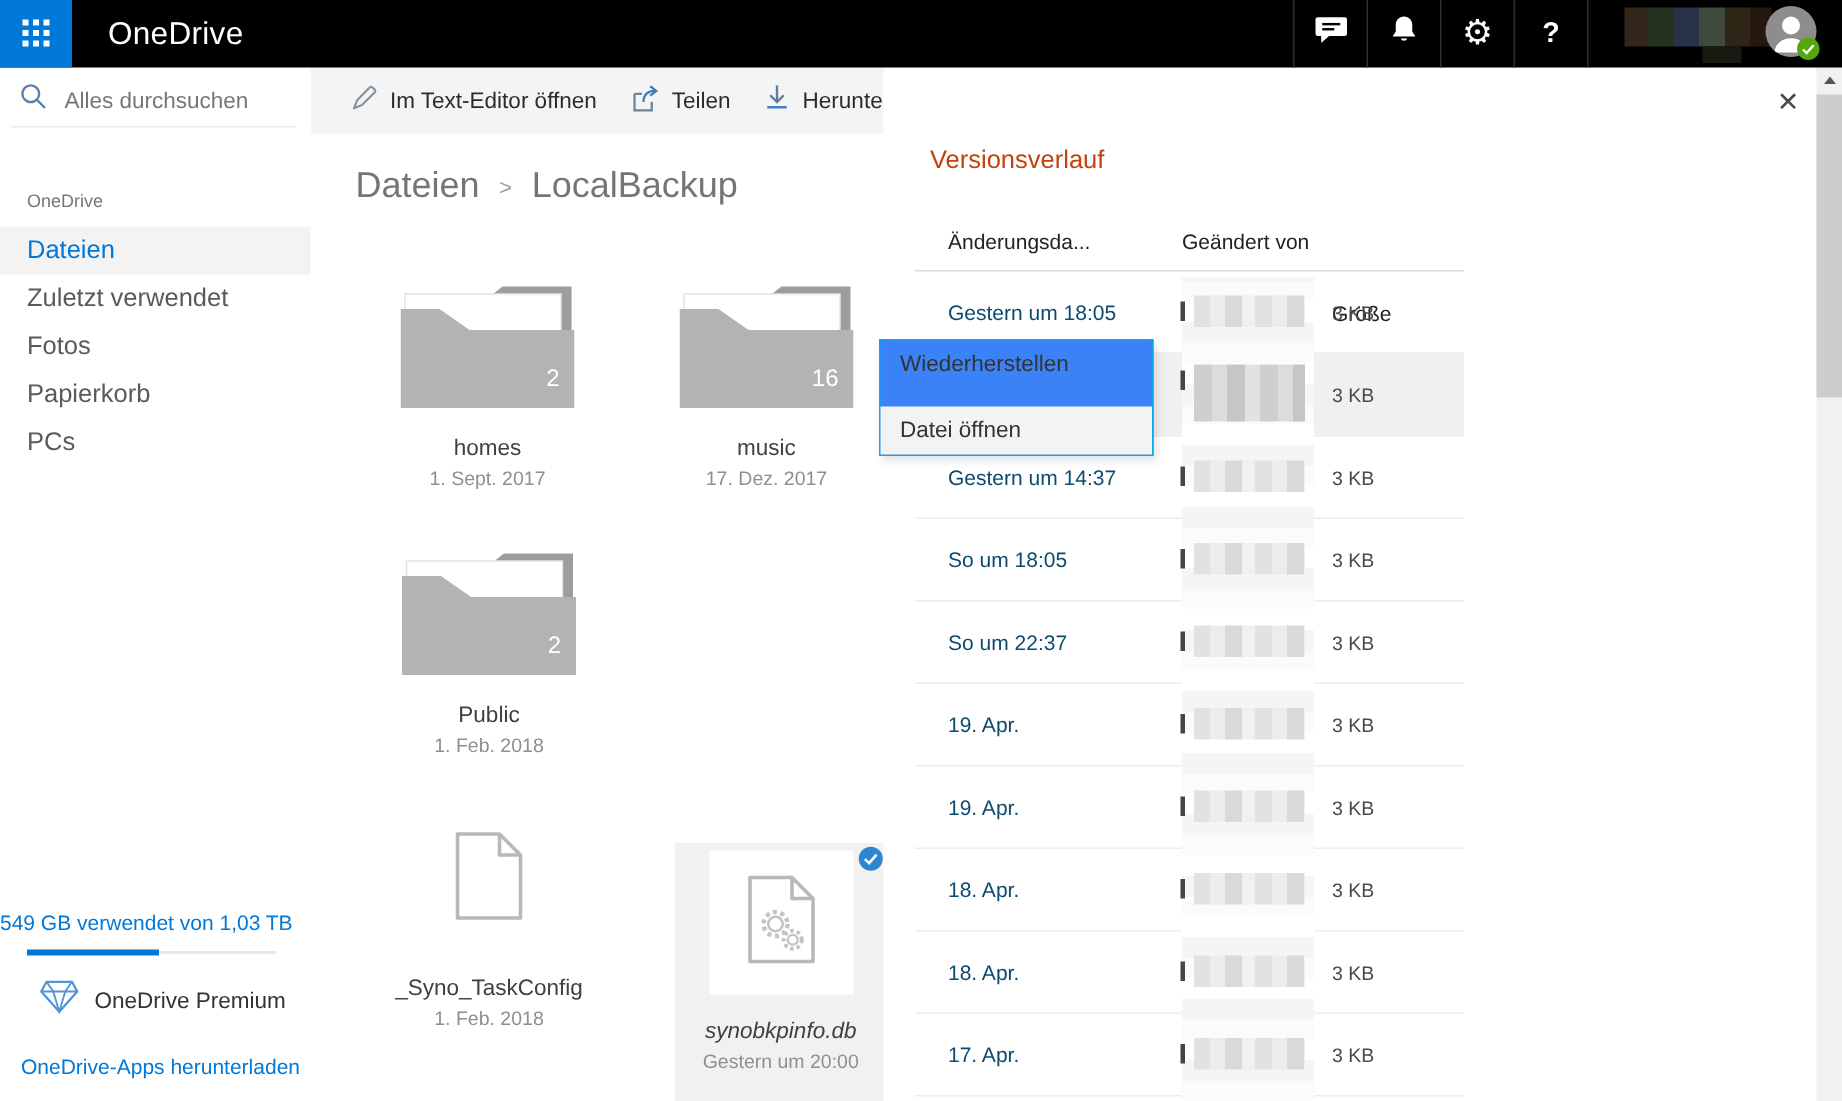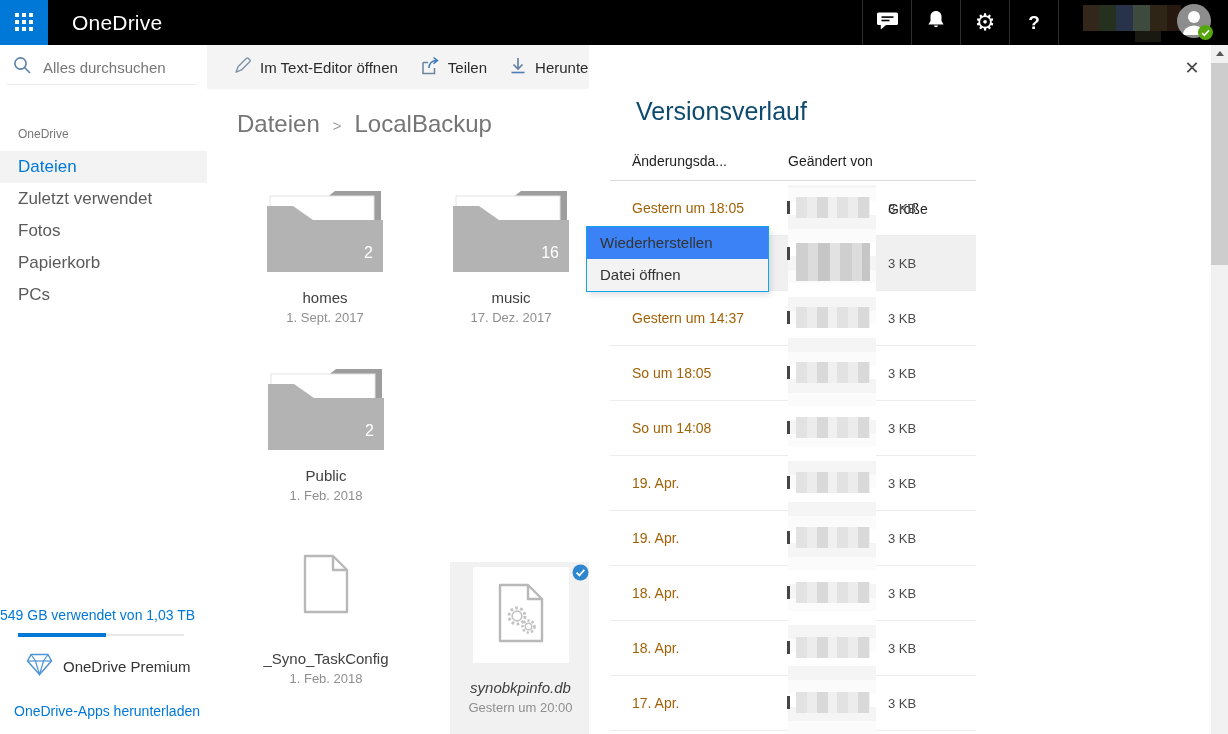--- a/index.html
+++ b/index.html
@@ -65,36 +65,36 @@
   .tdate{font-size:13px;color:#8f8f8f;margin-top:4px;}
   .fcount{position:absolute;right:38px;top:54px;color:#fff;font-size:16px;}
   .iconbox{width:96px;height:96px;margin:0 auto;background:#fff;display:flex;align-items:center;justify-content:center;}
   .sel-tile-bg{position:absolute;left:450px;top:562px;width:141px;height:172px;background:#f1f1f1;z-index:0;}
   .sel-check{position:absolute;left:572px;top:564px;z-index:2;}
 
   
   .ctx-menu{position:absolute;left:586px;top:226px;width:181px;background:#3b82f6;border:1px solid #0ea5e9;
             box-shadow:2px 3px 6px rgba(0,0,0,.12);z-index:10;}
   .ctx-item{height:32px;line-height:32px;padding-left:13px;font-size:15px;color:#333;cursor:pointer;}
-  .ctx-item.hover{background:#f3f3f3;}
+  .ctx-item.hover{background:#f3f3f3;margin-top:12px;}
 
   
   .panel{position:absolute;left:589px;top:45px;width:622px;height:689px;background:#fff;z-index:5;}
   .panel-close{position:absolute;left:592px;top:12px;width:22px;height:22px;font-size:18px;color:#4a4a4a;
                display:flex;align-items:center;justify-content:center;cursor:pointer;}
-  .panel-title{position:absolute;left:47px;top:52px;font-size:25px;font-weight:300;color:#0c4a6e;}
+  .panel-title{position:absolute;left:31px;top:52px;font-size:17px;font-weight:300;color:#c2410c;}
   .vhead{position:absolute;left:21px;top:108px;width:366px;height:22px;font-size:14px;color:#222;}
   .vh-date{position:absolute;left:22px;}
   .vh-mod{position:absolute;left:178px;}
   .vh-size{position:absolute;left:278px;margin-top:48px;}
   .vhead-divider{position:absolute;left:21px;top:135px;width:366px;height:1px;background:#d9d9d9;}
   .vrows{position:absolute;left:21px;top:136px;width:366px;}
   .vrow{position:relative;height:54px;border-bottom:1px solid #ededed;cursor:pointer;}
   .vrow.selected{background:#f0f0f0;}
-  .vdate{position:absolute;left:22px;top:19px;font-size:14px;color:#a16207;}
+  .vdate{position:absolute;left:22px;top:19px;font-size:14px;color:#0c4a6e;}
   .vsize{position:absolute;left:278px;top:20px;font-size:13px;color:#4a4a4a;}
   .redact-band{position:absolute;left:199px;top:140px;width:88px;height:549px;background:#fff;z-index:3;
     background-image:repeating-linear-gradient(0deg,rgba(0,0,0,0.015) 0 13px,rgba(0,0,0,0.04) 13px 27px,rgba(0,0,0,0) 27px 41px);}
   .pixrow{position:absolute;left:8px;width:74px;height:21px;
     background:repeating-linear-gradient(90deg,#e2e2e2 0 11px,#ececec 11px 21px,#d9d9d9 21px 32px,#f0f0f0 32px 41px);}
   .pixrow:before{content:"";position:absolute;left:-9px;top:4px;width:3px;height:13px;background:#454545;}
   .pixrow.dark{height:38px;
     background:repeating-linear-gradient(90deg,#cfcfcf 0 12px,#dcdcdc 12px 22px,#c6c6c6 22px 34px,#e2e2e2 34px 44px);}
 
   
@@ -327,21 +327,21 @@
       </div>
       <div class="vrow">
         <span class="vdate">Gestern um 14:37</span>
         <span class="vsize">3 KB</span>
       </div>
       <div class="vrow">
         <span class="vdate">So um 18:05</span>
         <span class="vsize">3 KB</span>
       </div>
       <div class="vrow">
-        <span class="vdate">So um 14:08</span>
+        <span class="vdate">So um 22:37</span>
         <span class="vsize">3 KB</span>
       </div>
       <div class="vrow">
         <span class="vdate">19. Apr.</span>
         <span class="vsize">3 KB</span>
       </div>
       <div class="vrow">
         <span class="vdate">19. Apr.</span>
         <span class="vsize">3 KB</span>
       </div>

